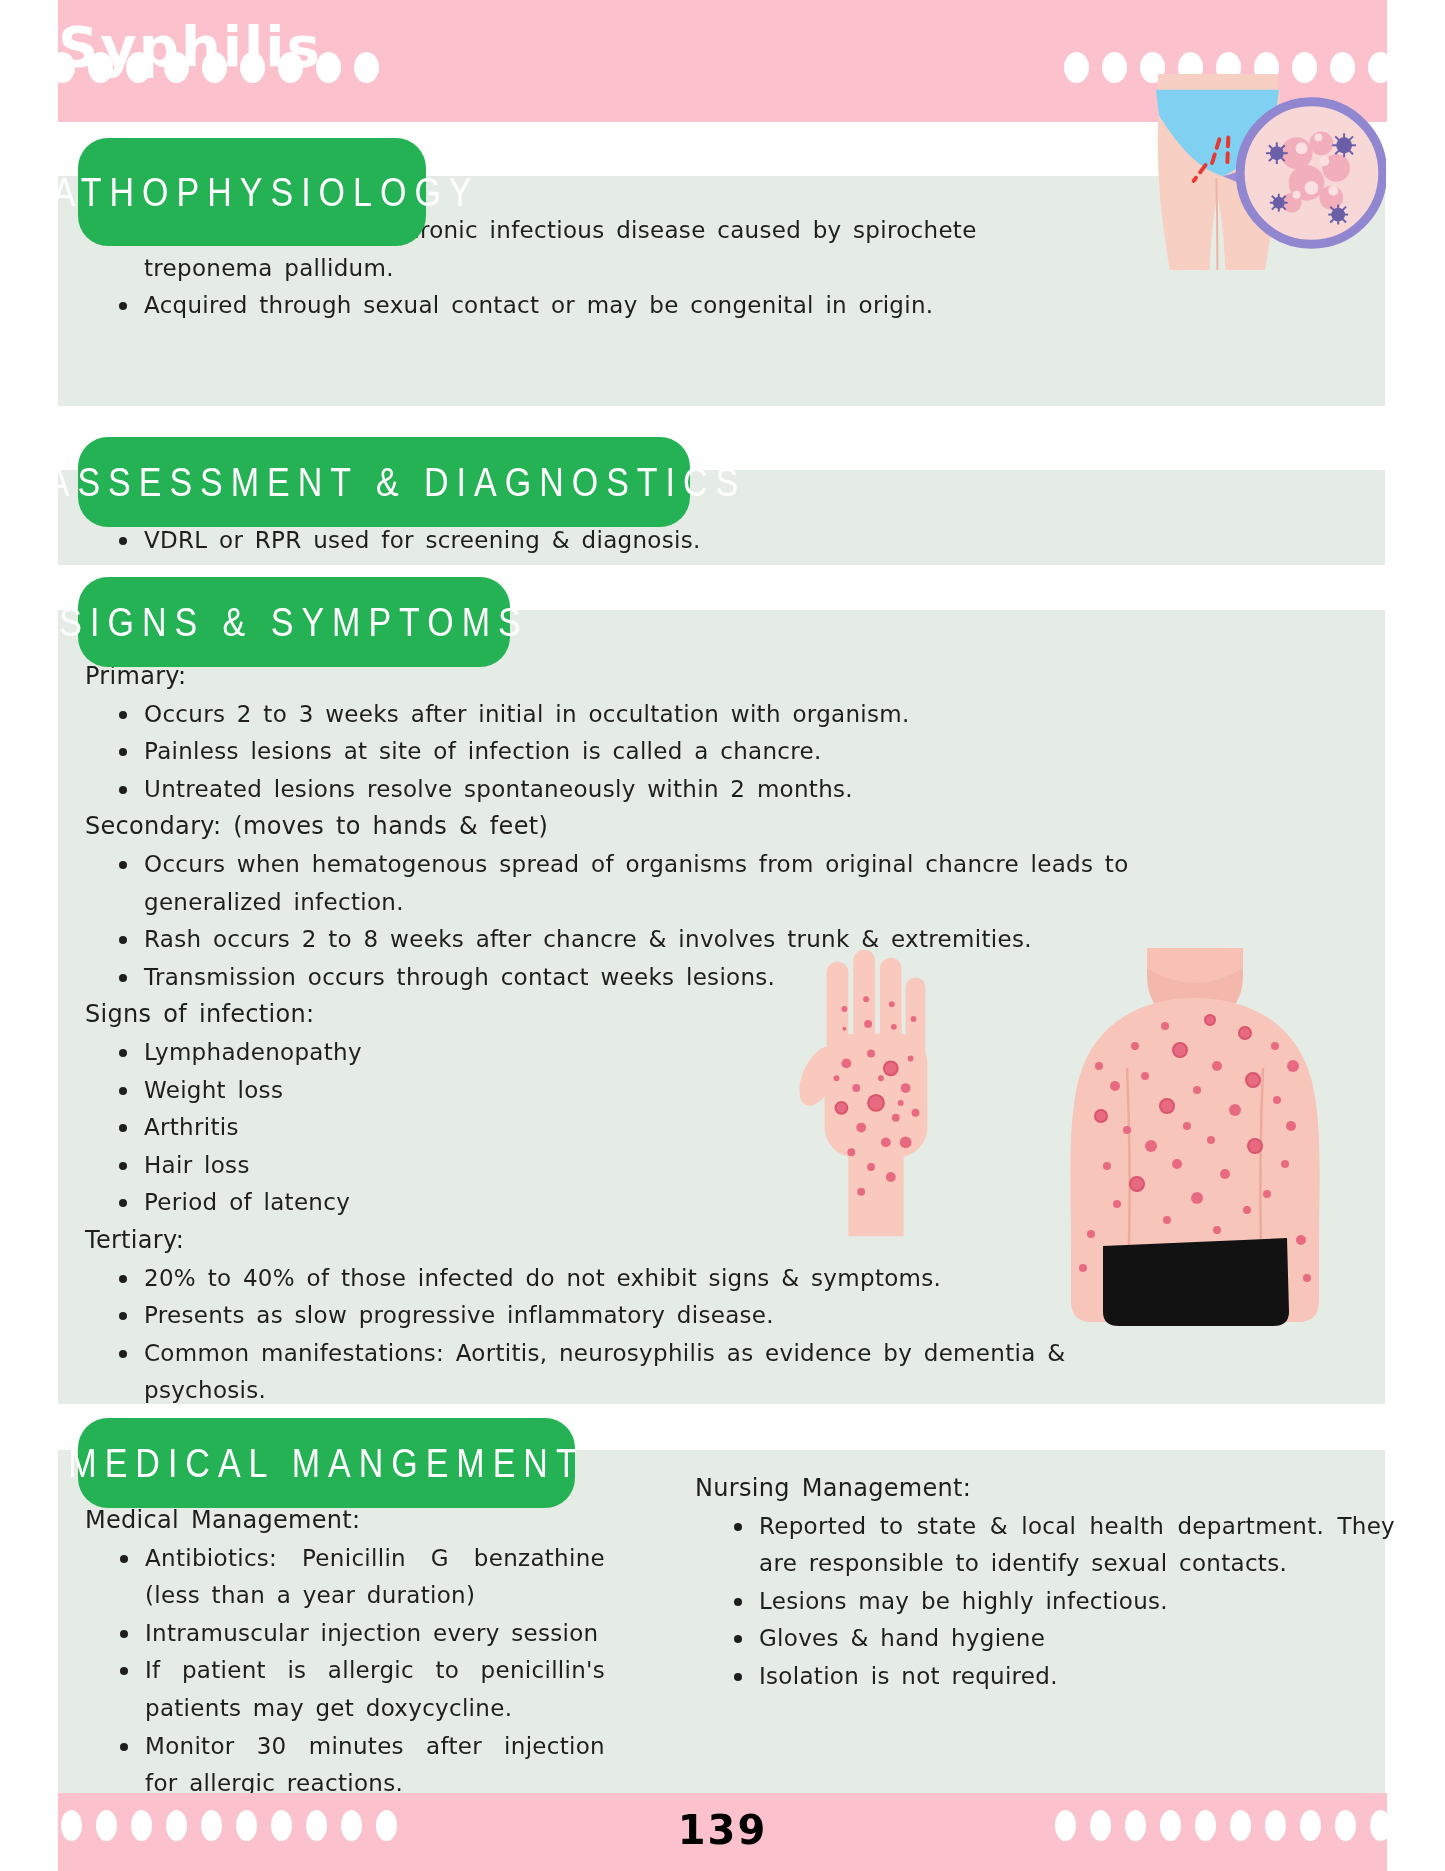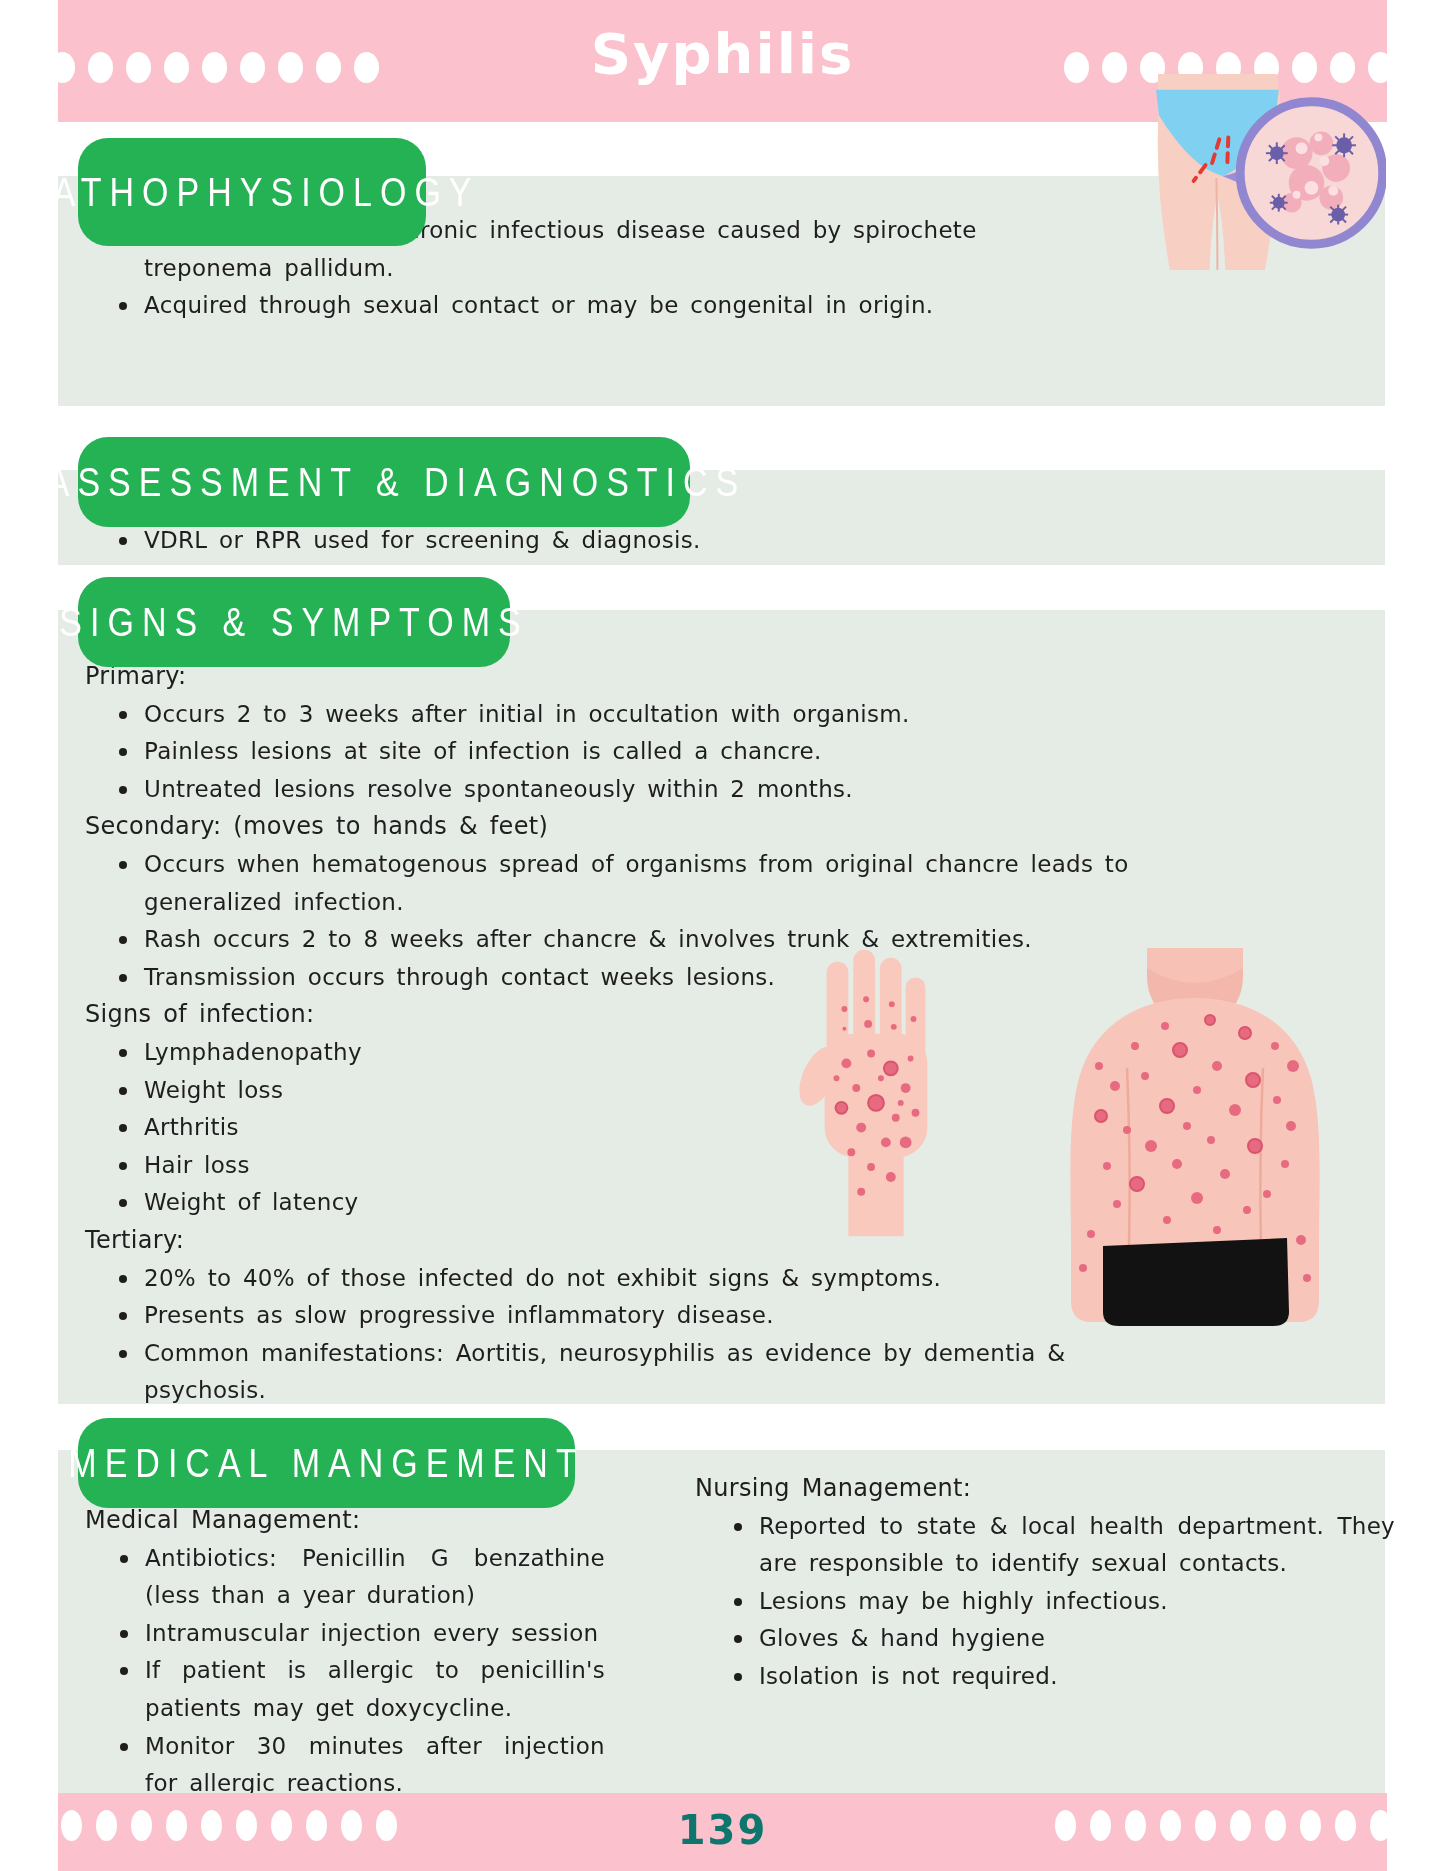--- a/index.html
+++ b/index.html
@@ -18,21 +18,21 @@
   
   .banner{
     position:absolute;left:58px;top:0;width:1329px;height:122px;
     background:var(--banner-pink);overflow:hidden;
   }
   .banner .dots{position:absolute;top:52px;display:flex;gap:13px;}
   .banner .dots-left{left:-8px;}
   .banner .dots-right{right:-6px;}
   .banner .dot{width:25px;height:31px;border-radius:50%;background:#ffffff;display:inline-block;}
   .page-title{
-    position:absolute;left:0;right:0;top:14px;margin:7px;text-align:center;
+    position:absolute;left:0;right:0;top:14px;margin:0;
     font-family:"DejaVu Sans",sans-serif;font-size:56px;font-weight:bold;
     color:var(--title-color);letter-spacing:2px;
   }
   
   .pill{
     position:absolute;left:78px;background:var(--pill-green);border-radius:30px;
     display:flex;align-items:center;justify-content:center;z-index:4;
   }
   .pill-label{
     color:#ffffff;font-family:"Liberation Sans",sans-serif;font-size:34px;
@@ -81,21 +81,21 @@
   .footer{
     position:absolute;left:58px;top:1793px;width:1329px;height:78px;
     background:var(--banner-pink);overflow:hidden;z-index:6;
   }
   .footer .dots{position:absolute;top:17px;display:flex;gap:14px;}
   .footer .dots-left{left:3px;}
   .footer .dots-right{right:-4px;}
   .footer .dot{width:21px;height:31px;border-radius:50%;background:#ffffff;display:inline-block;}
   .page-number{
     position:absolute;left:0;right:0;top:14px;text-align:center;
-    font-size:40px;font-weight:bold;color:#0f766e;letter-spacing:2px;
+    font-size:40px;font-weight:bold;color:#000000;letter-spacing:2px;
   }
 </style>
 </head>
 <body>
 
 <header class="banner">
   <div class="dots dots-left">
       <span class="dot"></span>
       <span class="dot"></span>
       <span class="dot"></span>
@@ -222,21 +222,21 @@
         <li class="bullet">Transmission occurs through contact weeks lesions.</li>
       </ul>
   </div>
   <div class="group">
     <div class="group-label">Signs of infection:</div>
     <ul class="bullets">
         <li class="bullet">Lymphadenopathy</li>
         <li class="bullet">Weight loss</li>
         <li class="bullet">Arthritis</li>
         <li class="bullet">Hair loss</li>
-        <li class="bullet">Weight of latency</li>
+        <li class="bullet">Period of latency</li>
       </ul>
   </div>
   <div class="group">
     <div class="group-label">Tertiary:</div>
     <ul class="bullets">
         <li class="bullet">20% to 40% of those infected do not exhibit signs &amp; symptoms.</li>
         <li class="bullet">Presents as slow progressive inflammatory disease.</li>
         <li class="bullet">Common manifestations: Aortitis, neurosyphilis as evidence by dementia &amp; psychosis.</li>
       </ul>
   </div>

